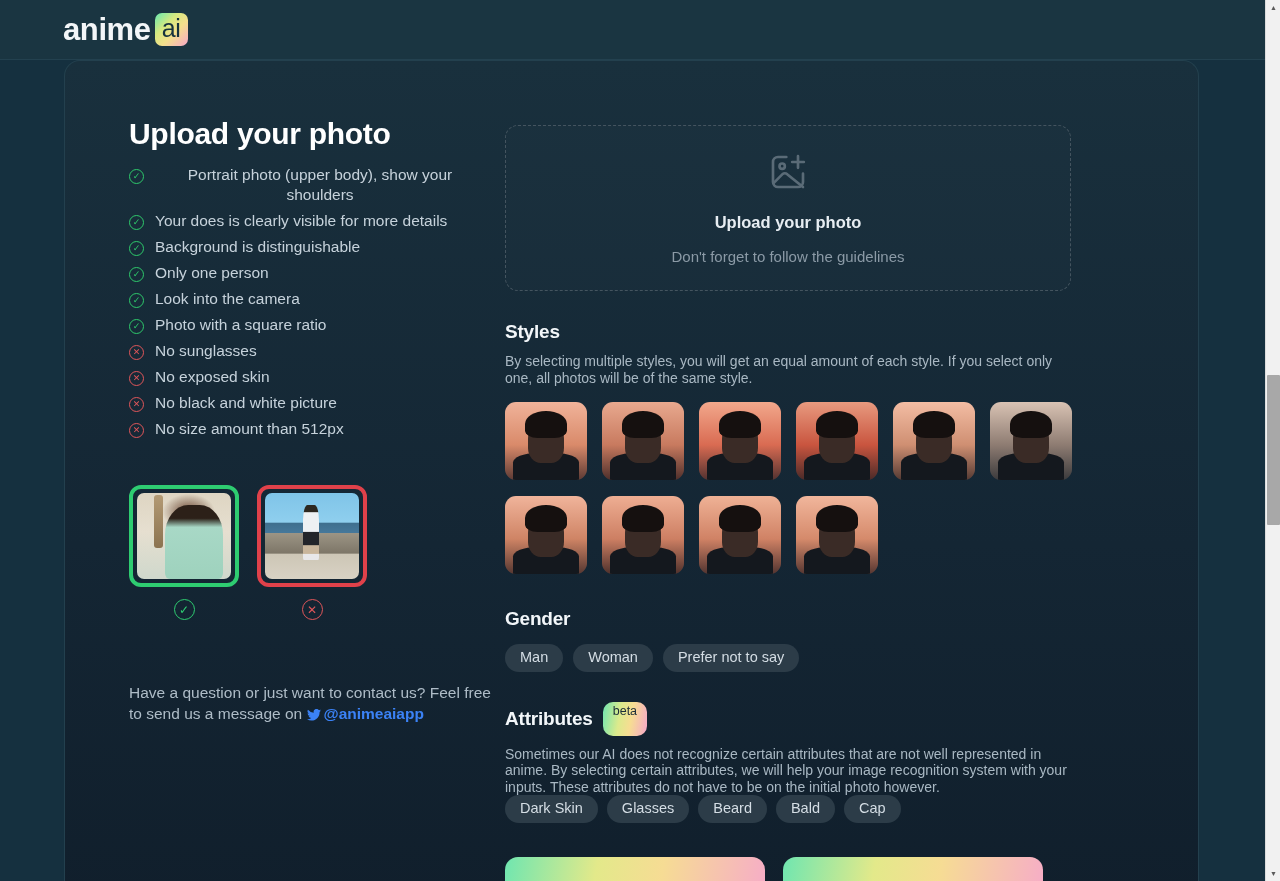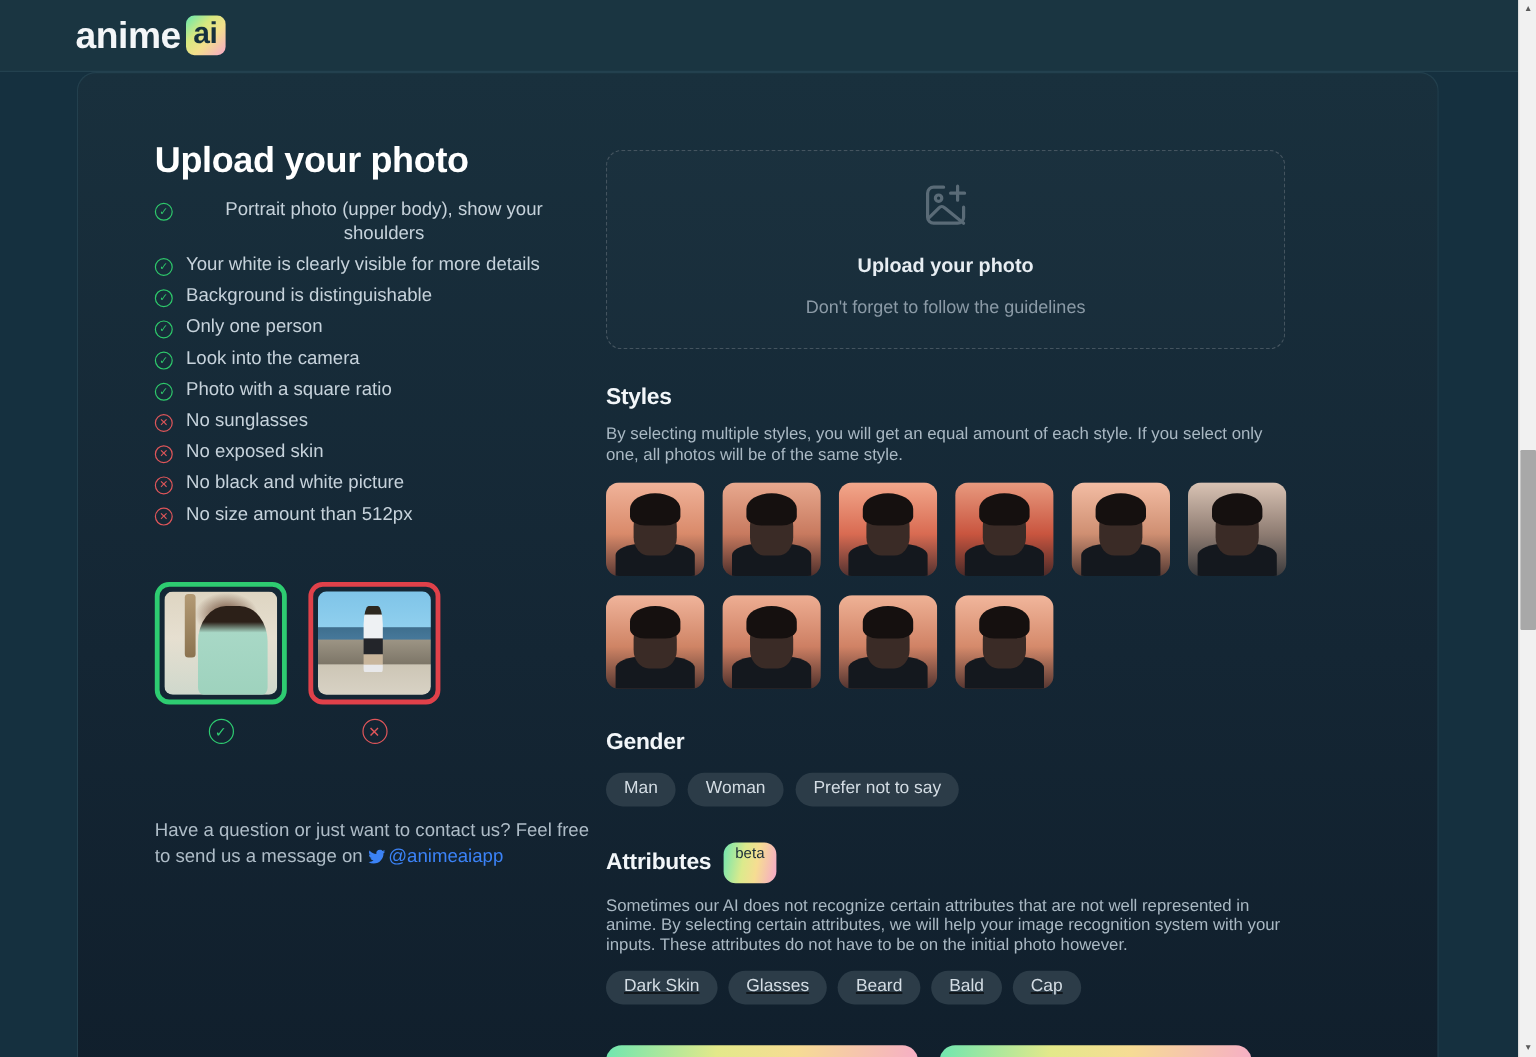--- a/index.html
+++ b/index.html
@@ -31,21 +31,21 @@
     font-size: 31px; font-weight: bold;
     letter-spacing: -0.4px;
   }
   .logo-word { color: #f3f6f8; }
   .logo-badge {
     margin-left: 4px;
     width: 33px; height: 33px;
     border-radius: 7px;
     background: linear-gradient(135deg, #65e8b0 0%, #d7e87f 35%, #f3df8c 60%, #f7a8c8 100%);
     display: flex; align-items: center; justify-content: center;
-    color: #16313d; font-size: 25px; font-weight: bold;
+    color: #16313d; font-size: 25px; font-weight: normal;
     line-height: 1;
     padding-bottom: 2px;
   }
 
   
   .card {
     position: absolute;
     left: 64px; top: 60px;
     width: 1135px; height: 880px;
     background: linear-gradient(180deg, #19303d 0%, #142634 55%, #101e2b 100%);
@@ -161,21 +161,21 @@
   
   .contact {
     margin-top: 62px;
     color: #aebcc7;
     font-size: 15.5px;
     line-height: 21px;
     width: 372px;
   }
   .contact .tw {
     color: #3b82f6;
-    font-weight: normal;
+    font-weight: bold;
     text-decoration: none;
     white-space: nowrap;
   }
   .tw-bird { display:inline-block; vertical-align:-2px; margin-right:3px; }
 
   
   .dropzone {
     width: 566px; height: 166px;
     margin-top: 8px;
     border: 1.5px dashed #44545f;
@@ -204,21 +204,21 @@
     background: linear-gradient(100deg,#6fe6b0 0%, #dcea8c 38%, #f6dd92 62%, #f5a7ca 100%);
   }
   .sec-desc {
     color: #a9b8c3;
     font-size: 14px;
     line-height: 16.5px;
     width: 565px;
     margin-top: 10px;
   }
   .gender-row { margin-top: 14px; display: flex; gap: 10px; }
-  .chips-row { margin-top: 14px; display: flex; gap: 9px; flex-wrap: wrap; text-decoration: underline; }
+  .chips-row { display: flex; gap: 9px; flex-wrap: wrap; }
   .chip {
     background: #2c3c48;
     color: #d4dde4;
     border-radius: 14px;
     padding: 6px 15px 7px;
     font-size: 14.5px;
     line-height: 1;
     cursor: pointer;
     user-select: none;
   }
@@ -320,21 +320,21 @@
       <div class="col-left">
         <h1 class="page-title">Upload your photo</h1>
 
         <ul class="rules" id="rules-list">
             <li>
               <span class="rule-ico ok">✓</span>
               <span class="rule-text">Portrait photo (upper body), show your shoulders</span>
             </li>
             <li>
               <span class="rule-ico ok">✓</span>
-              <span class="rule-text">Your white is clearly visible for more details</span>
+              <span class="rule-text">Your does is clearly visible for more details</span>
             </li>
             <li>
               <span class="rule-ico ok">✓</span>
               <span class="rule-text">Background is distinguishable</span>
             </li>
             <li>
               <span class="rule-ico ok">✓</span>
               <span class="rule-text">Only one person</span>
             </li>
             <li>

